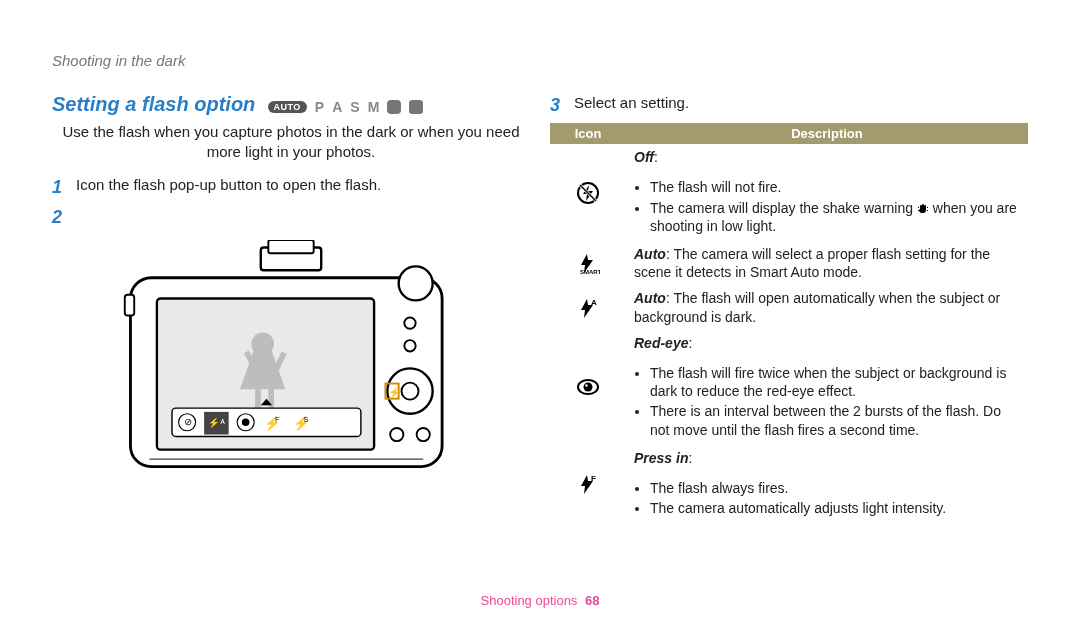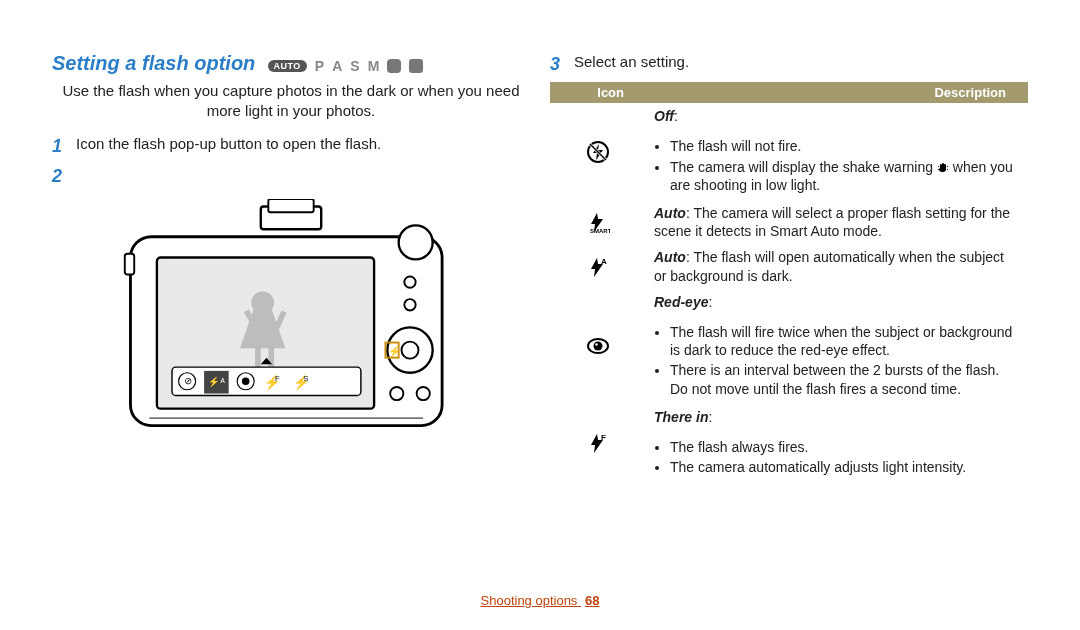--- a/index.html
+++ b/index.html
@@ -103,22 +103,22 @@
   
   table.options {
     width: 100%;
     border-collapse: collapse;
     font-size: 14px;
   }
   table.options thead th {
     background: #a39a6d;
     color: #fff;
     font-weight: 600;
-    text-align: right;
-    padding: 3px 22px;
+    text-align: center;
+    padding: 3px 12px;
     font-size: 13px;
   }
   table.options thead th:first-child { width: 52px; }
   table.options tbody td {
     vertical-align: top;
     padding: 4px 8px 4px 8px;
     line-height: 1.3;
   }
   table.options tbody td.icon-cell {
     text-align: center;
@@ -137,29 +137,29 @@
     width:12px;height:12px;
     vertical-align:-2px;
   }
 
   .footer {
     position:absolute;
     bottom: 22px;
     left:0; right:0;
     text-align:center;
     font-size: 13px;
-    color:#c2410c;
-    text-decoration:underline;
+    color:#ec4899;
   }
   .footer .pg { font-weight:700; margin-left:4px;}
 </style>
 </head>
 <body>
 
 <div class="page">
+  <div class="breadcrumb">Shooting in the dark</div>
 
   <div class="cols">
 
     <div class="col">
       <h2 class="section-title">Setting a flash option</h2>
       <span class="mode-icons">
         <span class="pill">AUTO</span>
         <span>P</span>
         <span>A</span>
         <span>S</span>
@@ -321,21 +321,21 @@
           </tr>
 
           <tr>
             <td class="icon-cell">
               <svg viewBox="0 0 24 24">
                   <polygon points="11,3 5,14 9,14 8,22 17,9 12,9" fill="#000"></polygon>
                   <text x="15" y="9" font-size="8" font-family="Arial" font-weight="700">F</text>
                 </svg>
             </td>
             <td class="desc">
-              <strong><span>There in</span></strong>:
+              <strong><span>Press in</span></strong>:
               <ul>
                 <li>The flash always fires.</li>
                 <li>The camera automatically adjusts light intensity.</li>
               </ul>
             </td>
           </tr>
         </tbody>
       </table>
     </div>
   </div>

